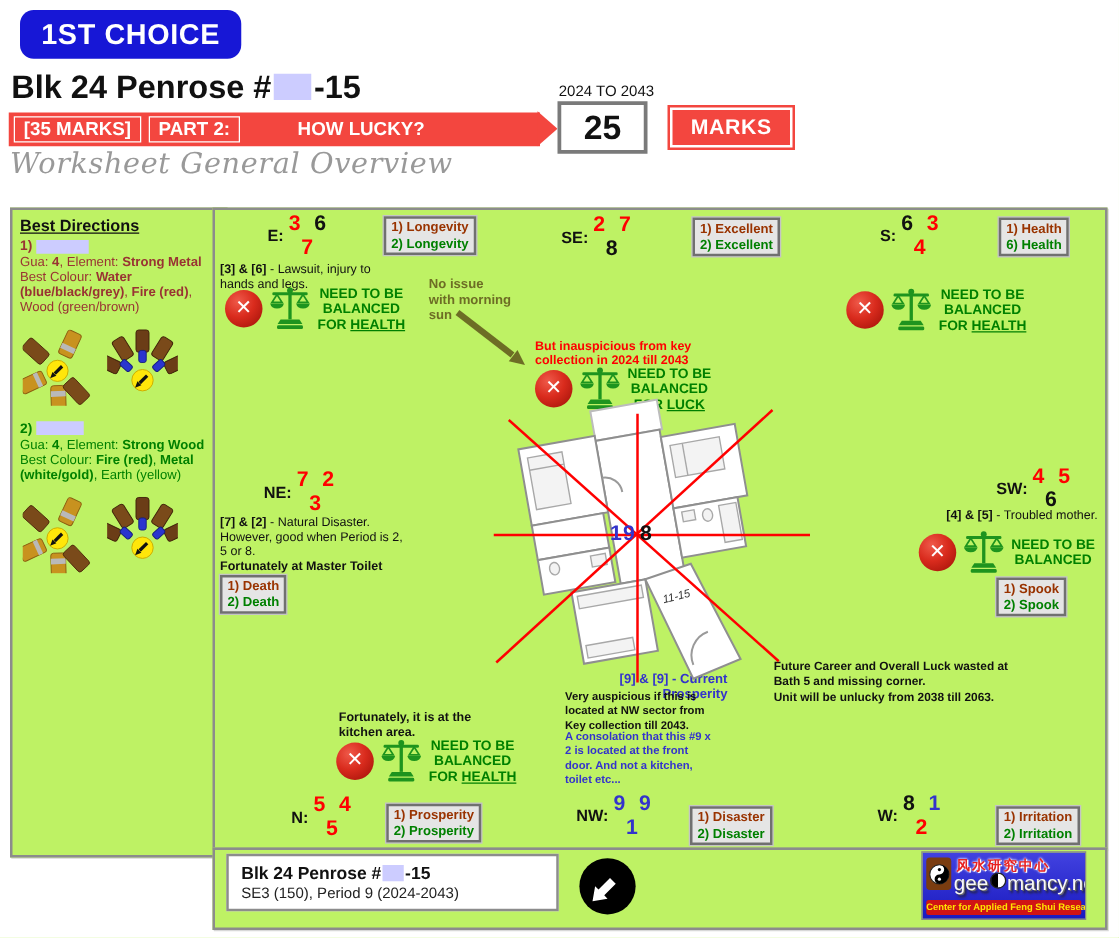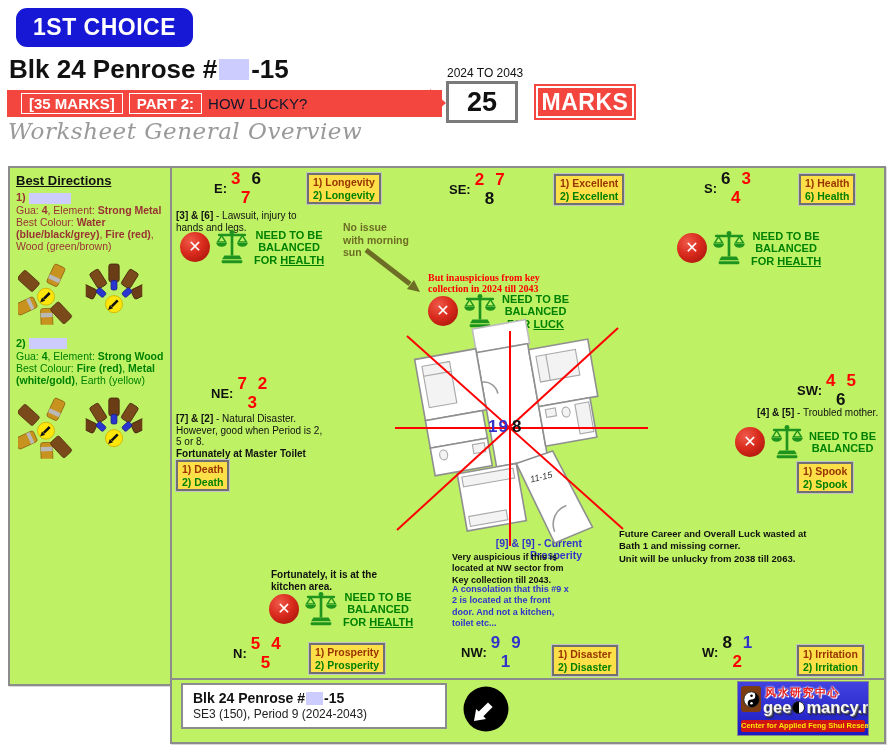--- a/index.html
+++ b/index.html
@@ -7,30 +7,30 @@
   #page{position:relative;width:895px;height:750px;background:#fff;overflow:hidden;}
   .abs{position:absolute;}
 
   
   .choice-badge{left:16px;top:8px;background:#1717d6;color:#fff;font-size:23px;font-weight:bold;
     padding:6px 17px;border-radius:11px;letter-spacing:.5px;}
   .page-title{left:9px;top:54px;font-size:26px;font-weight:bold;display:flex;align-items:center;}
   .redact{display:inline-block;background:#ccccff;vertical-align:middle;}
   .title-redact{width:30px;height:21px;margin:0 2px;}
   .banner{left:7px;top:90px;width:421px;height:27px;background:#f3463f;display:flex;align-items:center;
-    padding-left:14px;gap:6px;}
+    padding-left:4px;gap:6px;}
   .bchip{border:1px solid #fff;padding:1px 7px;color:#fff;font-weight:bold;font-size:15px;white-space:nowrap;}
-  .bquestion{color:#0f172a;font-weight:normal;font-size:15px;white-space:nowrap;}
+  .bquestion{color:#ffffff;font-weight:bold;font-size:15px;white-space:nowrap;margin-left:40px;}
   .btriangle{left:430px;top:89px;width:0;height:0;border-top:14px solid transparent;
     border-bottom:14px solid transparent;border-left:16px solid #f3463f;}
   .period-label{left:447px;top:66px;font-size:12px;font-weight:normal;}
   .score-box{left:446px;top:81px;width:66px;height:36px;border:3px solid #7a7a7a;background:#fff;
     display:flex;align-items:center;justify-content:center;font-size:27px;font-weight:bold;}
   .marks-btn{left:536px;top:86px;width:94px;height:28px;background:#f3463f;border:2px solid #fff;
-    box-shadow:0 0 0 2px #f3463f;color:#fff;font-size:23px;font-weight:bold;display:flex;
+    box-shadow:0 0 0 2px #f3463f;color:#fff;font-size:17px;font-weight:bold;display:flex;
     align-items:center;justify-content:center;letter-spacing:.5px;}
   .subtitle{left:8px;top:118px;font-family:"DejaVu Serif",serif;font-style:italic;color:#999;
     font-size:23px;letter-spacing:.5px;}
 
   
   .panelbox{border:2px solid #8c8c8c;box-shadow:1px 1px 0 #d8d8d8;background:#bef264;}
   .sidebar{left:8px;top:166px;width:158px;height:506px;padding:5px 6px;box-sizing:content-box;}
   .mainbox{left:170px;top:166px;width:712px;height:510px;}
   .footerbox{left:170px;top:678px;width:712px;height:62px;}
 
@@ -47,28 +47,28 @@
 
   
   .dir{display:flex;align-items:center;gap:4px;}
   .dlab{font-size:13px;font-weight:bold;color:#111;}
   .dcol{display:flex;flex-direction:column;}
   .drow1{display:flex;gap:11px;font-size:17px;font-weight:bold;line-height:1;}
   .drow2{margin-top:2px;padding-left:10px;font-size:17px;font-weight:bold;line-height:1;}
   .cr{color:#ff0000;} .cb{color:#3333cc;} .ck{color:#111;}
 
   
-  .tagbox{border:2px solid #707070;box-shadow:0 0 0 1px #c4c4c4;background:#fde047;
+  .tagbox{border:2px solid #707070;box-shadow:0 0 0 1px #c4c4c4;background:#e5e5e5;
     padding:1px 4px;line-height:1.2;white-space:nowrap;}
   .tl1{color:#993300;font-weight:bold;font-size:10.5px;}
   .tl2{color:#008000;font-weight:bold;font-size:10.5px;}
 
   
   .note{font-size:10px;line-height:1.16;color:#111;}
-  .warn{font-size:10px;font-weight:bold;color:#ff0000;line-height:1.12;font-family:Liberation Serif, serif;}
+  .warn{font-size:10px;font-weight:bold;color:#ff0000;line-height:1.12;}
   .fort{font-size:10px;font-weight:bold;color:#111;line-height:1.15;}
   .morning{font-size:10.5px;font-weight:bold;color:#6d6d25;white-space:pre-line;line-height:1.2;}
   .ptitle{font-size:10.5px;font-weight:bold;color:#3333cc;text-align:right;}
   .pbody{font-size:9px;font-weight:bold;color:#111;line-height:1.25;}
   .pblue{font-size:9px;font-weight:bold;color:#3333cc;line-height:1.25;}
   .future{font-size:9.5px;font-weight:bold;color:#111;line-height:1.3;}
   .b{font-weight:bold;} .u{text-decoration:underline;}
   .nb{color:#3333cc;} .nk{color:#111;} .sp{margin-left:3px;}
 
   
@@ -91,22 +91,22 @@
   .addr-redact{width:17px;height:13px;margin:0 1px;}
   .addr2{font-size:12px;color:#222;}
   .facing-circle{left:462px;top:685px;}
   .logo{left:737px;top:681px;width:130px;height:53px;border:1px solid #888;
     background:linear-gradient(180deg,#4242e0,#1a1ac0);overflow:hidden;}
   .logo-yy{position:absolute;left:3px;top:4px;width:20px;height:26px;background:#7a3c10;
     border-radius:3px;display:flex;align-items:center;justify-content:center;}
   .logo-cn{position:absolute;left:27px;top:3px;font-size:11px;font-weight:bold;color:#e82020;
     letter-spacing:1.5px;white-space:nowrap;
     text-shadow:0 0 2px #fff,0 0 2px #fff,1px 1px 0 #fff;}
-  .logo-brand{position:absolute;left:25px;top:16px;font-size:16.5px;font-weight:bold;color:#f8f8f8;
-    white-space:nowrap;text-shadow:1px 1px 0 #666,2px 2px 2px #222;display:flex;align-items:center;}
+  .logo-brand{position:absolute;left:25px;top:16px;font-size:16.5px;font-weight:normal;color:#f8f8f8;
+    white-space:nowrap;text-shadow:1px 1px 0 #666,2px 2px 2px #222;display:flex;align-items:flex-start;}
   .yy-dot{display:inline-block;width:11px;height:11px;border-radius:50%;margin:0 1px;
     background:linear-gradient(90deg,#000 50%,#fff 50%);border:1px solid #222;}
   .logo-tag{position:absolute;left:3px;right:3px;bottom:3px;height:12px;background:#d01414;
     color:#ffe400;font-size:7.5px;font-weight:bold;line-height:12px;text-align:center;
     white-space:nowrap;border-radius:2px;}
 </style>
 </head>
 <body>
 
 <svg width="0" height="0" style="position:absolute">
@@ -374,21 +374,21 @@
   </svg>
   <div class="abs warn" style="left:428px;top:272px;width:152px">But inauspicious from key collection in 2024 till 2043</div>
   <div class="abs note" style="left:176px;top:413px;width:152px"><span class="b">[7] &amp; [2]</span><span> - Natural Disaster. However, good when Period is 2, 5 or 8.</span></div>
   <div class="abs fort" style="left:176px;top:448px;width:160px">Fortunately at Master Toilet</div>
   <div class="abs note" style="left:757px;top:407px"><span class="b">[4] &amp; [5]</span><span> - Troubled mother.</span></div>
   <div class="abs fort" style="left:271px;top:569px;width:110px">Fortunately, it is at the kitchen area.</div>
   <div class="abs ptitle" style="left:452px;top:537px;width:130px">[9] &amp; [9] - Current Prosperity</div>
   <div class="abs pbody" style="left:452px;top:552px;width:122px">Very auspicious if this is located at NW sector from Key collection till 2043.</div>
   <div class="abs pblue" style="left:452px;top:584px;width:122px">A consolation that this #9 x 2 is located at the front door. And not a kitchen, toilet etc...</div>
   <div class="abs future" style="left:619px;top:528px;width:200px">
-    <div>Future Career and Overall Luck wasted at Bath 1 and missing corner.</div>
+    <div>Future Career and Overall Luck wasted at Bath 5 and missing corner.</div>
     <div>Unit will be unlucky from 2038 till 2063.</div>
   </div>
 
   <div class="abs bal" style="left:180px;top:229px">
     <span class="xicon"></span>
     <svg class="scaleicon" viewBox="0 0 36 38">
         <use href="#scaleIcon"></use>
       </svg>
     <div class="baltxt"><span>NEED TO BE
 BALANCED

